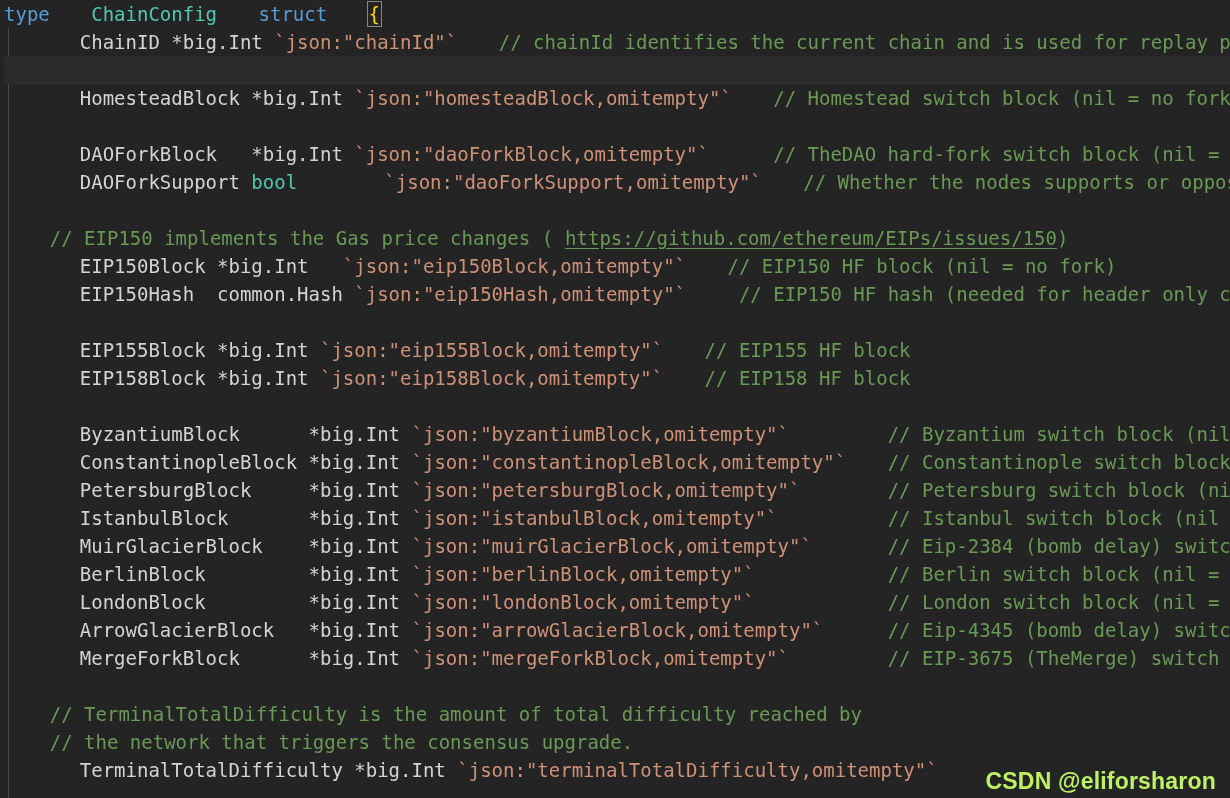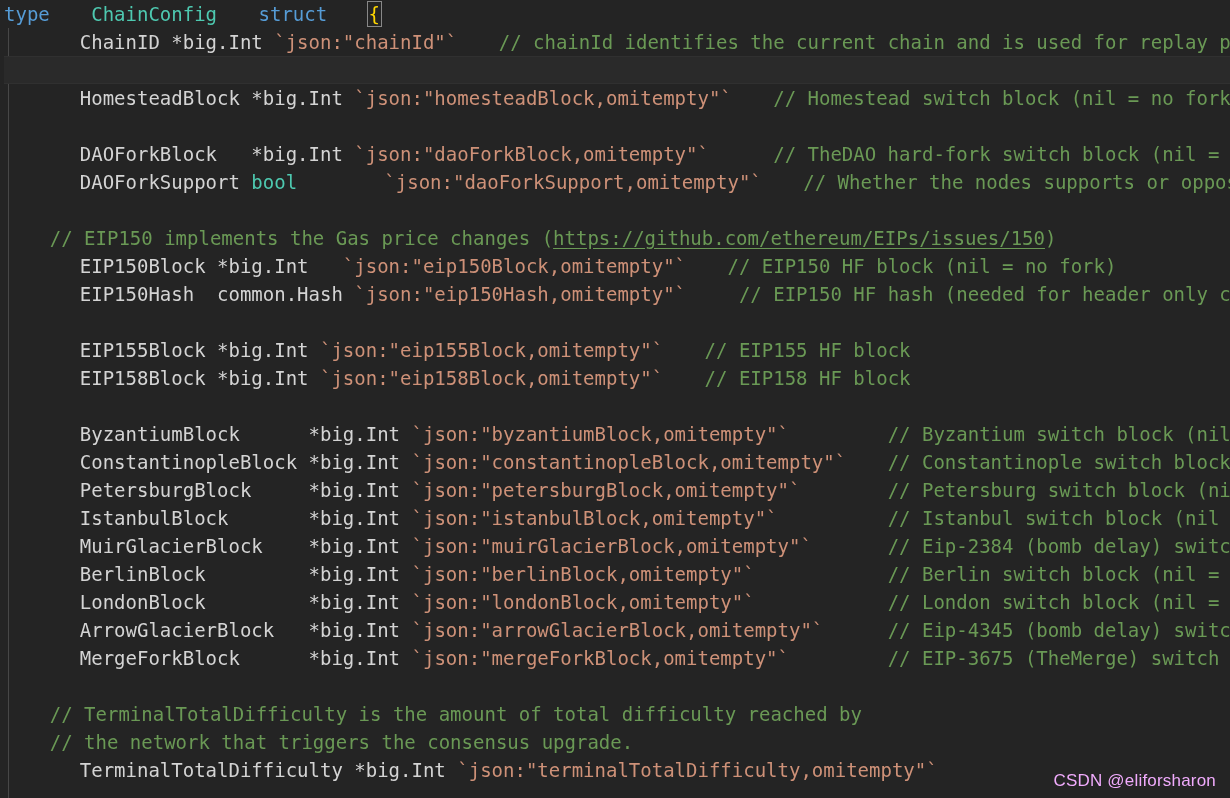--- a/index.html
+++ b/index.html
@@ -62,37 +62,38 @@
     height: 26px;
     background: #9b9b9b;
     pointer-events: none;
   }
   
   .kw      { color: #569cd6; }            
   .typ     { color: #4ec9b0; }            
   .id      { color: #d4d4d4; padding-left: 30px; }            
   .str     { color: #ce9178; }            
   .cmt     { color: #6a9955; }            
-  .lnk     { color: #6a9955; text-decoration: underline; text-underline-offset: 3px; }
+  .lnk     { color: #6a9955; text-decoration: underline; text-underline-offset: 3px; margin-left: 12px; }
   .brace   {
     color: #ffd700;
     outline: 1px solid #888888;
     outline-offset: 1px;
   }
   
   .watermark {
     position: absolute;
     right: 14px;
     bottom: 6px;
     font-family: "Liberation Sans", sans-serif;
-    font-size: 17px;
+    font-size: 23px;
     line-height: 22px;
-    color: #f0abfc;
+    color: #bef264;
     letter-spacing: 0.2px;
     white-space: pre;
+    font-weight: bold;
   }
 </style>
 </head>
 <body>
 
 <div id="editor">
 
   <div class="guide"></div>
   <div class="guide-active"></div>
 

